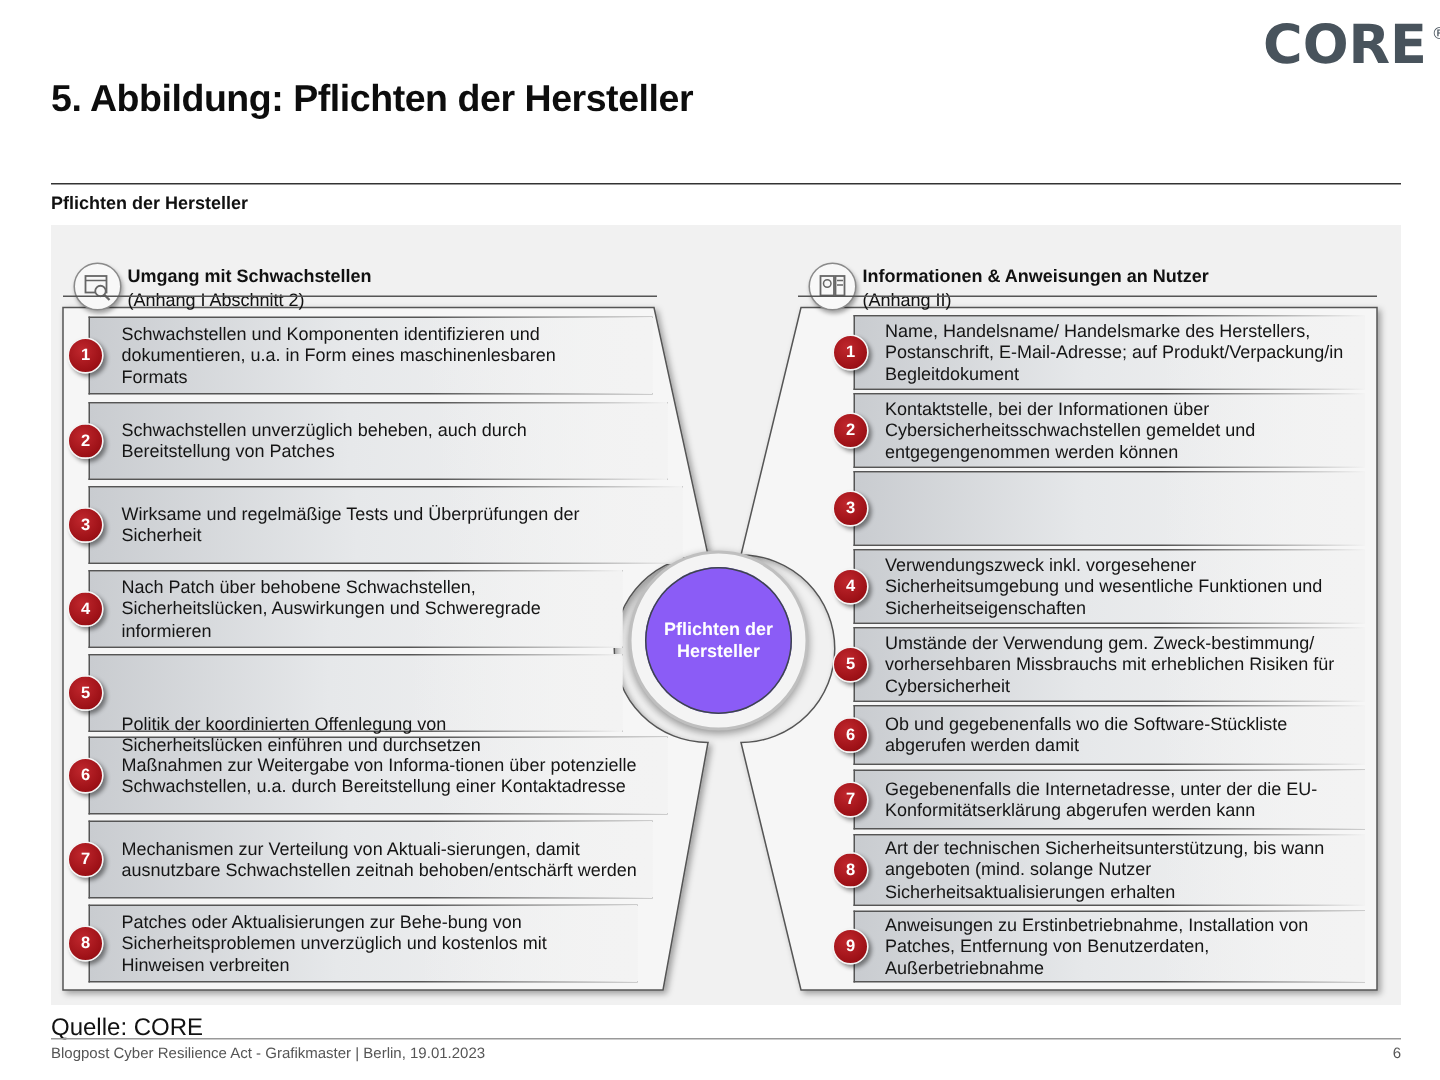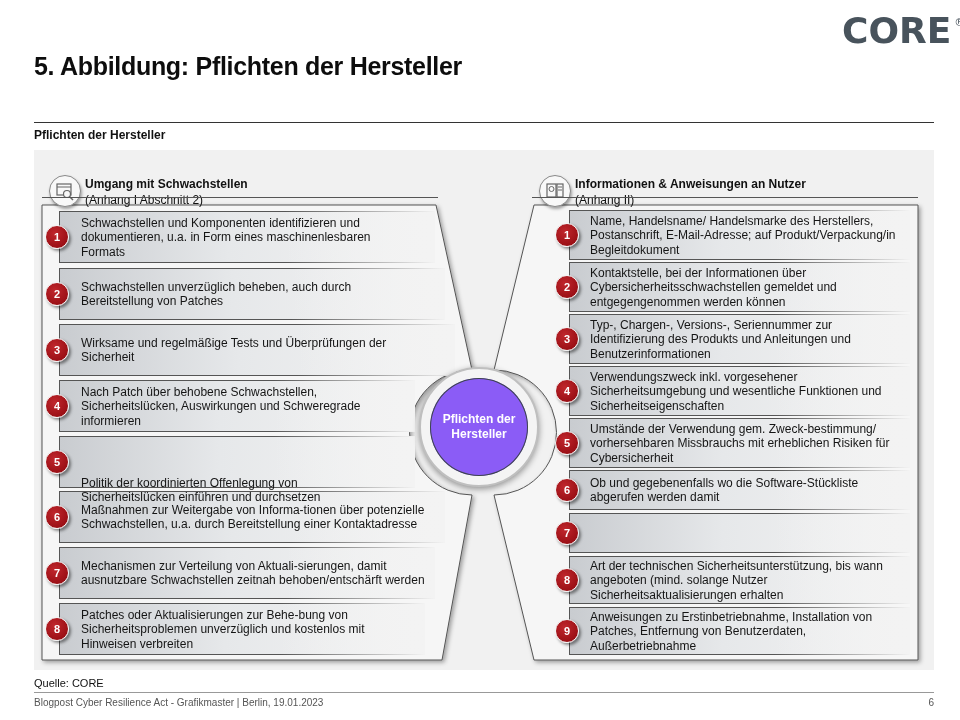--- a/index.html
+++ b/index.html
@@ -60,21 +60,21 @@
   .center-circle {
     position: absolute; left: 419px; top: 367px; width: 120px; height: 120px; border-radius: 50%;
     background: #f4f4f4; box-shadow: 0 2px 6px rgba(0,0,0,0.4); border: 2px solid #bfbfbf;
   }
   .center-circle .inner {
     position: absolute; left: 9px; top: 9px; width: 98px; height: 98px; border-radius: 50%;
     background: #8b5cf6; color: #fff; font-weight: 700; font-size: 12px; text-align: center;
     display: flex; align-items: center; justify-content: center; line-height: 15px;
     box-shadow: inset 0 0 0 1px #3d454c;
   }
-  .source { position: absolute; left: 34px; top: 677px; font-size: 11px; color: #111; text-align: right; }
+  .source { position: absolute; left: 34px; top: 677px; font-size: 16px; color: #111; text-align: right; }
   .foot-line { position: absolute; left: 34px; top: 692px; width: 900px; height: 1px; background: #999; }
   .foot-left { position: absolute; left: 34px; top: 697px; font-size: 10px; color: #555; }
   .foot-right { position: absolute; right: 26px; top: 697px; font-size: 10px; color: #555; }
 </style>
 </head>
 <body>
 
 <div class="logo"><span>CORE</span><sup>®</sup></div>
 <div class="title">5. Abbildung: Pflichten der Hersteller</div>
 
@@ -181,40 +181,40 @@
     <div class="txt" style="left:35px;width:320px;">Name, Handelsname/ Handelsmarke des Herstellers, Postanschrift, E-Mail-Adresse; auf Produkt/Verpackung/in Begleitdokument</div>
   </div>
   <div class="item" style="left:555px;top:262px;width:355px;height:50px;">
     <div class="box" style="left:14px;"></div>
       <div class="badge">2</div>
     <div class="txt" style="left:35px;width:300px;">Kontaktstelle, bei der Informationen über Cybersicherheitsschwachstellen gemeldet und entgegengenommen werden können</div>
   </div>
   <div class="item" style="left:555px;top:314px;width:355px;height:50px;">
     <div class="box" style="left:14px;"></div>
       <div class="badge">3</div>
-    <div class="txt" style="left:35px;width:310px;">Typ-, Chargen-, Versions-, Seriennummer zur Identifizierung des Produkts und Anleitungen und Benutzerinformationen</div>
   </div>
   <div class="item" style="left:555px;top:366px;width:355px;height:50px;">
     <div class="box" style="left:14px;"></div>
       <div class="badge">4</div>
     <div class="txt" style="left:35px;width:310px;">Verwendungszweck inkl. vorgesehener Sicherheitsumgebung und wesentliche Funktionen und Sicherheitseigenschaften</div>
   </div>
   <div class="item" style="left:555px;top:418px;width:355px;height:50px;">
     <div class="box" style="left:14px;"></div>
       <div class="badge">5</div>
     <div class="txt" style="left:35px;width:320px;">Umstände der Verwendung gem. Zweck-bestimmung/ vorhersehbaren Missbrauchs mit erheblichen Risiken für Cybersicherheit</div>
   </div>
   <div class="item" style="left:555px;top:470px;width:355px;height:40px;">
     <div class="box" style="left:14px;"></div>
       <div class="badge">6</div>
     <div class="txt" style="left:35px;width:310px;">Ob und gegebenenfalls wo die Software-Stückliste abgerufen werden damit</div>
   </div>
   <div class="item" style="left:555px;top:513px;width:355px;height:40px;">
     <div class="box" style="left:14px;"></div>
       <div class="badge">7</div>
+    <div class="txt" style="left:35px;width:310px;">Gegebenenfalls die Internetadresse, unter der die EU-Konformitätserklärung abgerufen werden kann</div>
   </div>
   <div class="item" style="left:555px;top:556px;width:355px;height:48px;">
     <div class="box" style="left:14px;"></div>
       <div class="badge">8</div>
     <div class="txt" style="left:35px;width:300px;">Art der technischen Sicherheitsunterstützung, bis wann angeboten (mind. solange Nutzer Sicherheitsaktualisierungen erhalten</div>
   </div>
   <div class="item" style="left:555px;top:607px;width:355px;height:48px;">
     <div class="box" style="left:14px;"></div>
       <div class="badge">9</div>
     <div class="txt" style="left:35px;width:315px;">Anweisungen zu Erstinbetriebnahme, Installation von Patches, Entfernung von Benutzerdaten, Außerbetriebnahme</div>

